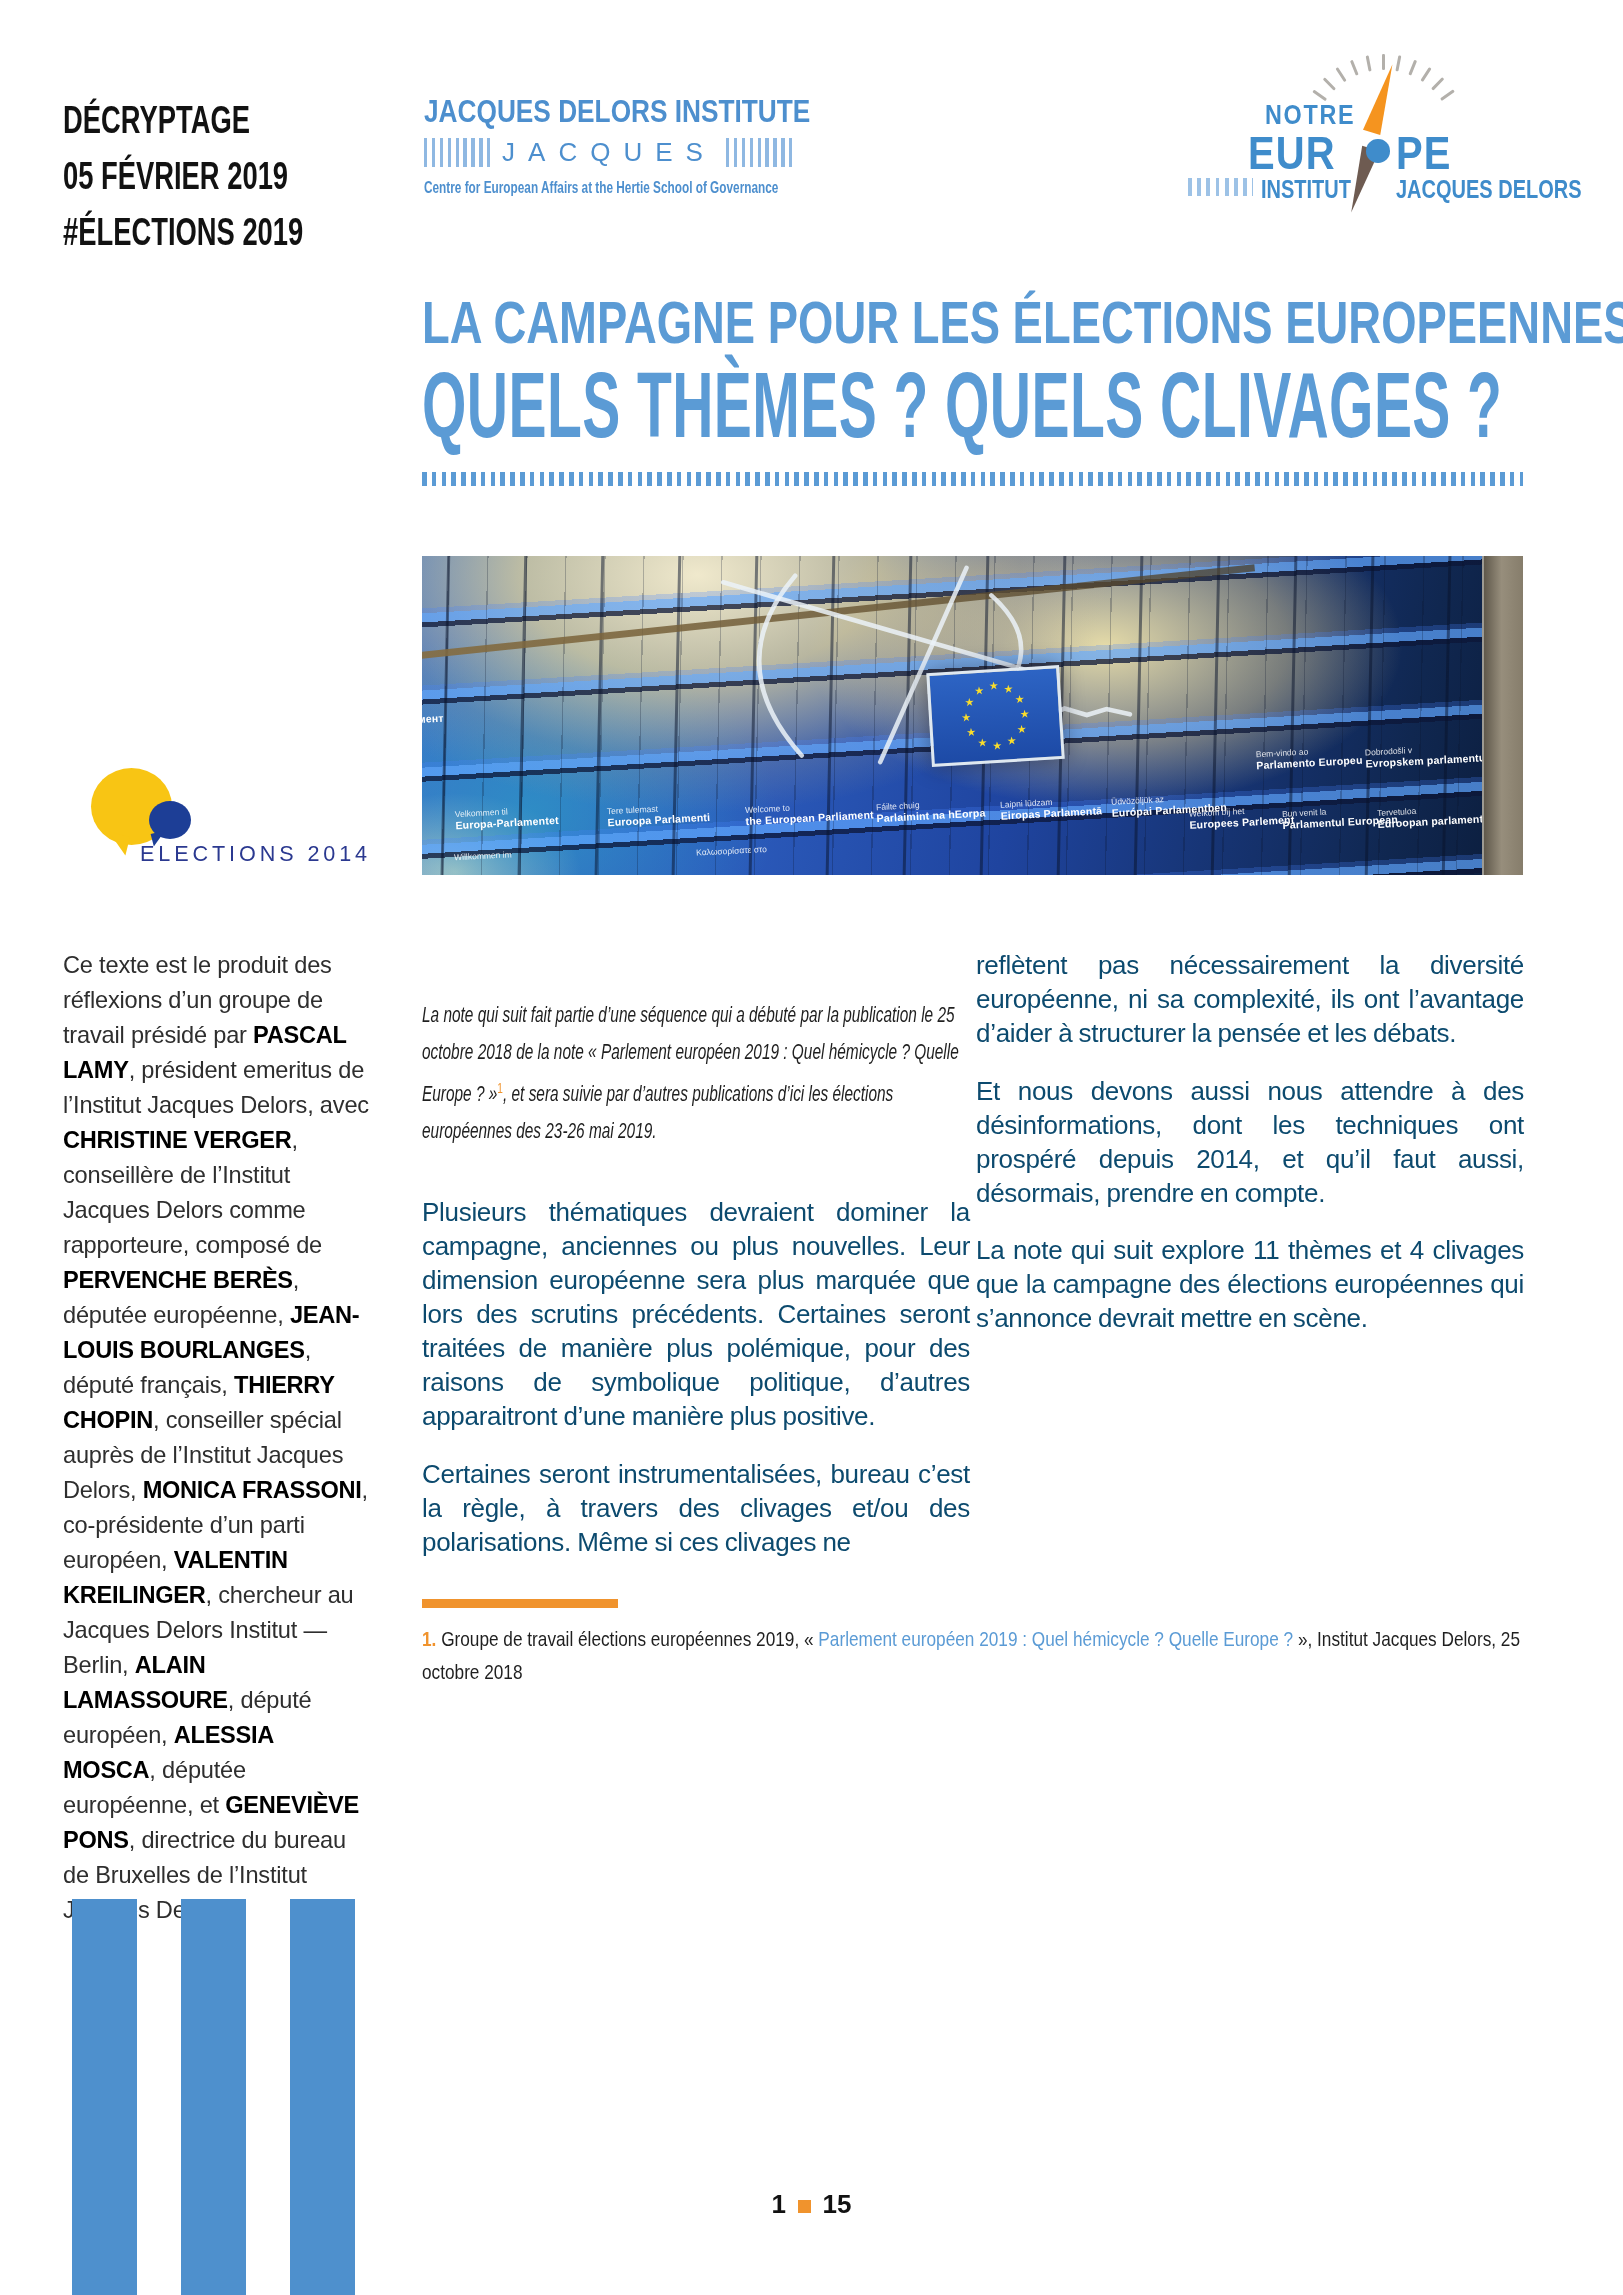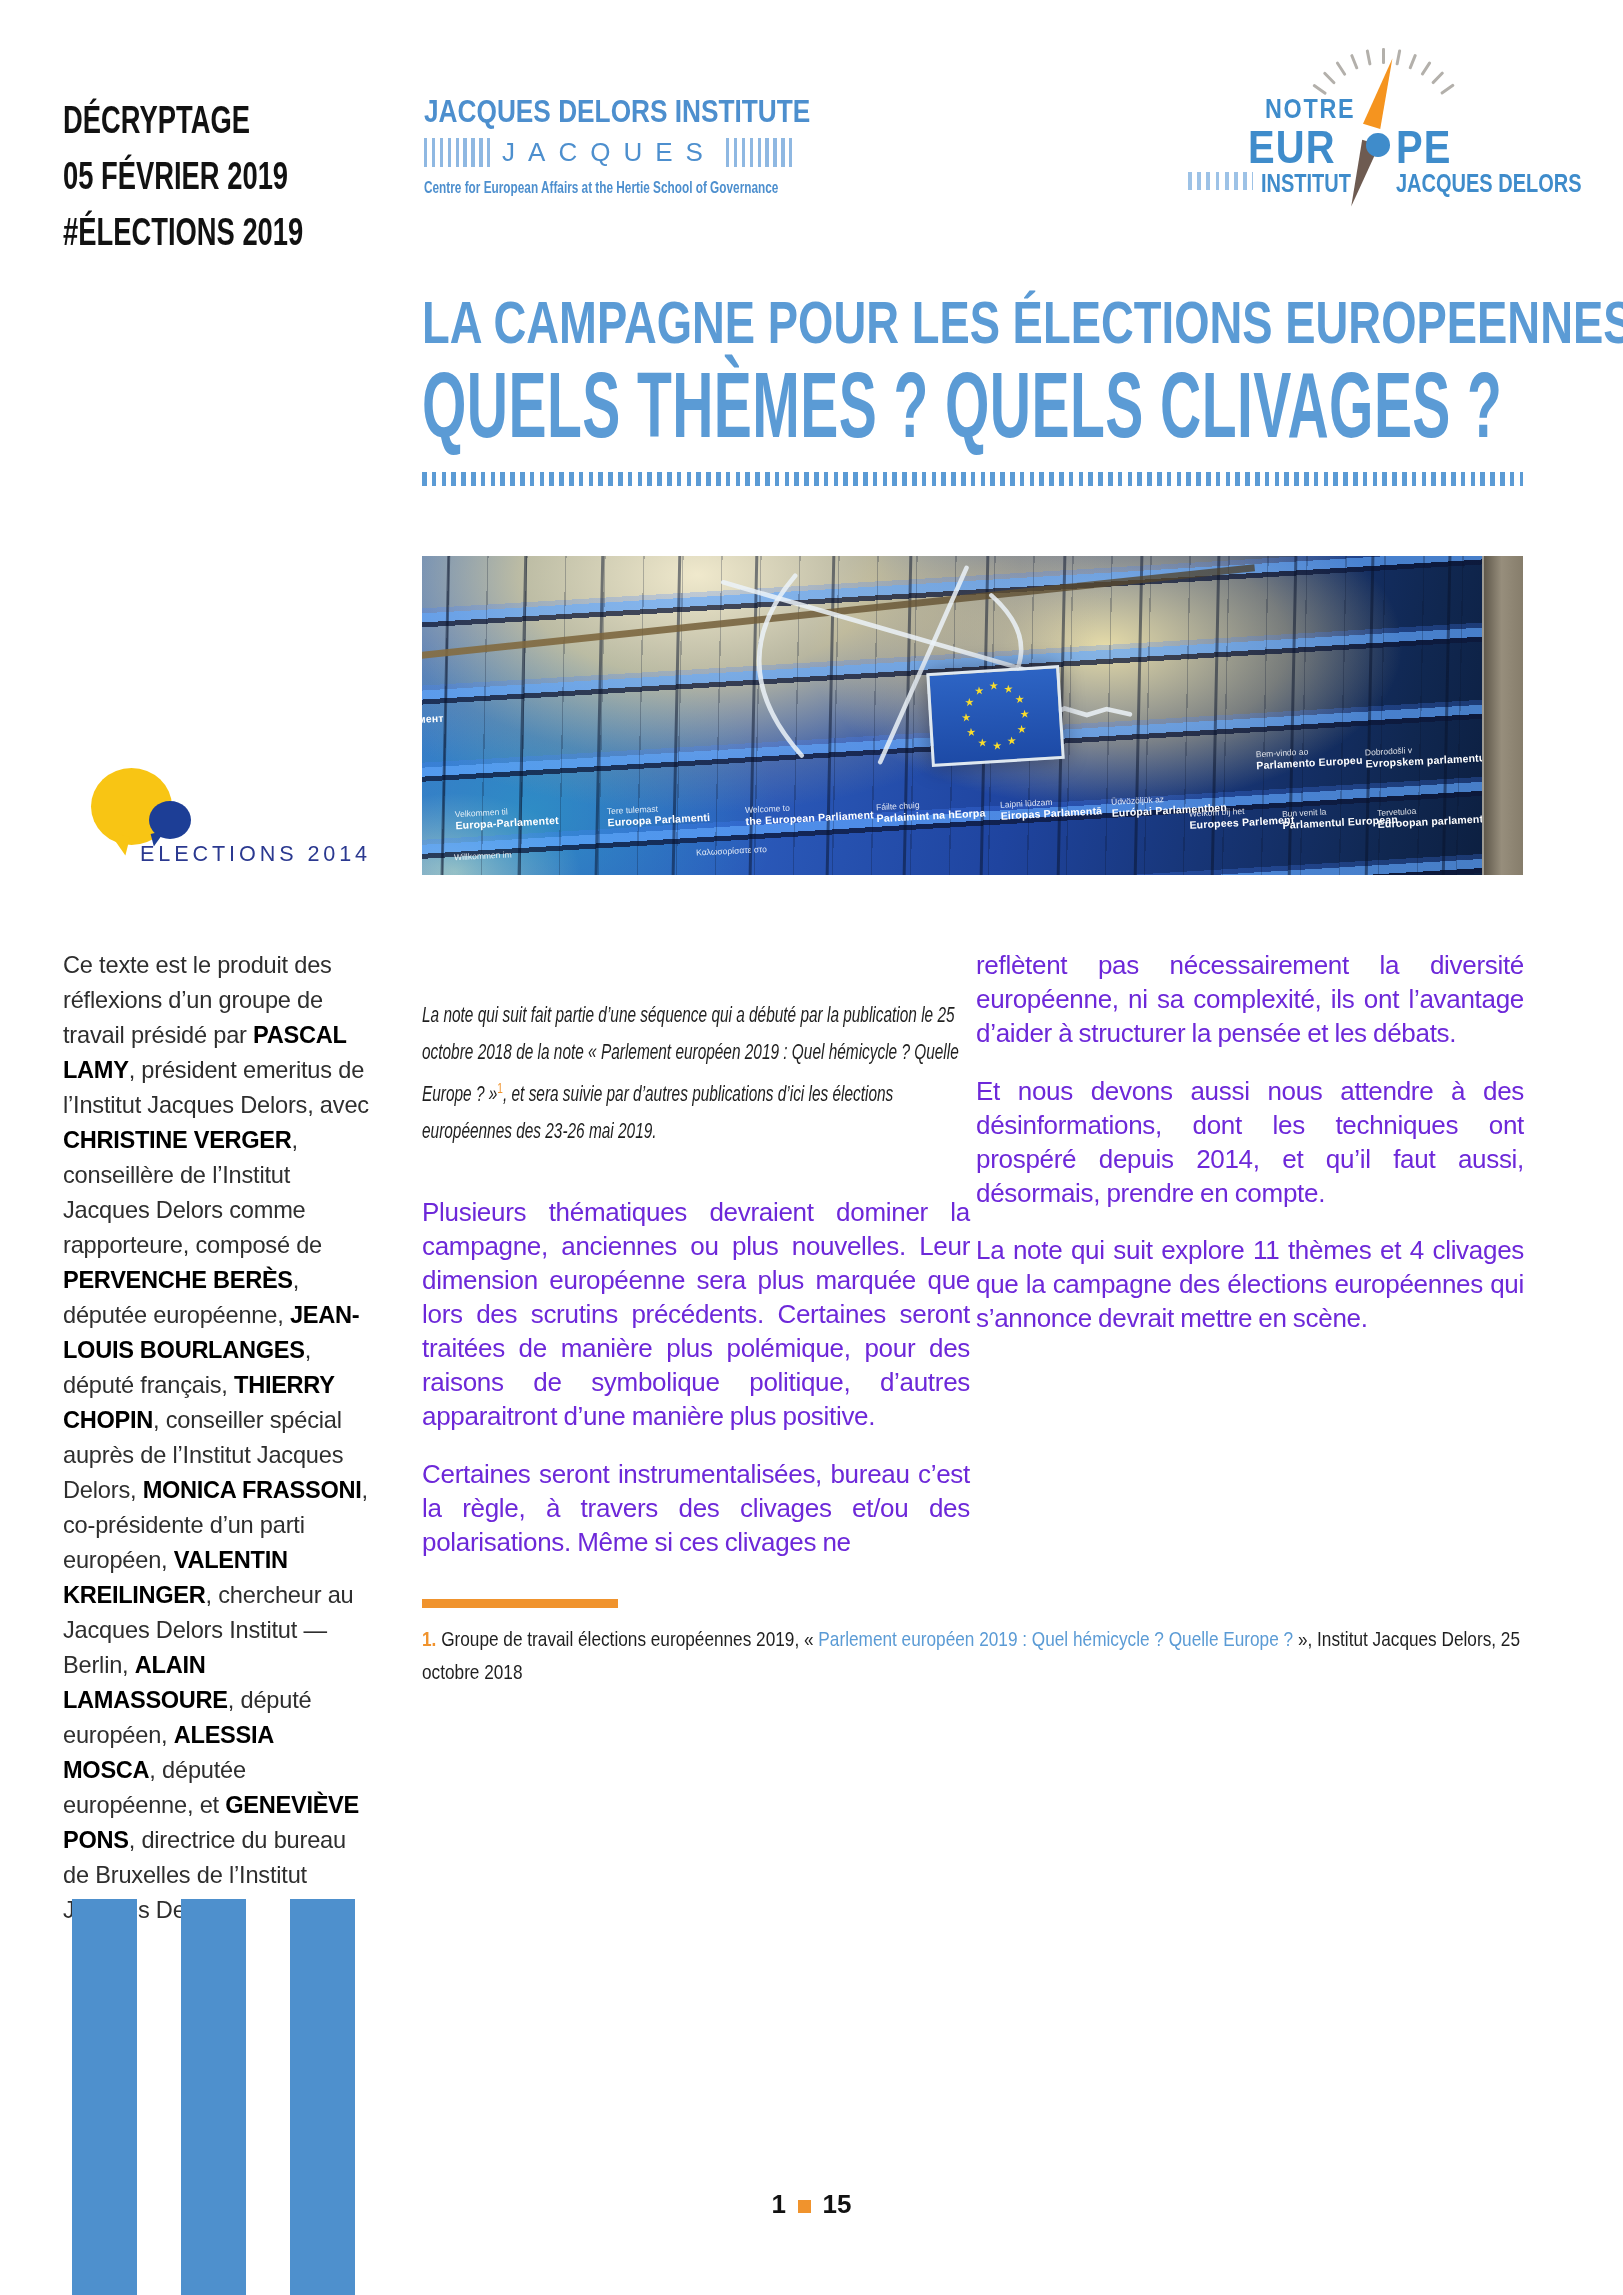--- a/index.html
+++ b/index.html
@@ -15,21 +15,21 @@
   .jdi { position:absolute; left:424px; top:93px; width:393px; }
   .jdi-title { font-size:32px; font-weight:bold; color:#4d8fce;
     transform:scaleX(.82); transform-origin:0 0; white-space:nowrap; }
   .jdi-berlin-row { display:flex; align-items:center; gap:10.5px; margin-top:7.9px; width:370px; height:30px; }
   .hstripes { flex:1; height:29px;
     background:repeating-linear-gradient(90deg,#8fb8e2 0 3.3px, transparent 3.3px 7.9px); }
   .jdi-city { font-size:26px; color:#4d8fce; letter-spacing:13px; white-space:nowrap; }
   .jdi-sub { margin-top:10.5px; font-size:16.4px; font-weight:bold; color:#4d8fce;
     transform:scaleX(.72); transform-origin:0 0; white-space:nowrap; }
   
-  .ne { position:absolute; left:1188px; top:56px; width:353px; height:144px; }
+  .ne { position:absolute; left:1188px; top:62px; width:353px; height:144px; }
   .ne * { position:absolute; }
   .ne-tick { width:3.3px; height:15.7px; background:#b3b0ab; left:194px; top:-7.9px;
     transform-origin:50% 86px; border-radius:1.3px; }
   .ne-notre { left:77px; top:37px; font-size:27.5px; font-weight:bold; color:#3f8ccb;
     transform:scaleX(.85); transform-origin:0 0; letter-spacing:2px; white-space:nowrap;}
   .ne-eur { left:60px; top:63px; font-size:47px; font-weight:bold; color:#3f8ccb;
     transform:scaleX(.85); transform-origin:0 0; letter-spacing:1.3px; white-space:nowrap;}
   .ne-pe { left:208px; top:63px; font-size:47px; font-weight:bold; color:#3f8ccb;
     transform:scaleX(.85); transform-origin:0 0; letter-spacing:1.3px; white-space:nowrap;}
   .ne-dot { left:178px; top:77px; width:23.6px; height:23.6px; border-radius:50%; background:#3f8ccb; }
@@ -100,21 +100,21 @@
     letter-spacing:3.9px; white-space:nowrap; }
   
   .col-left { position:absolute; left:63px; top:948px; width:308px;
     font-size:23.6px; line-height:35px; color:#2e2e2e; letter-spacing:-0.2px; }
   .col-left b { color:#000; letter-spacing:-0.3px; }
   .col-mid { position:absolute; left:422px; top:996px; width:548px; }
   .intro { width:783px; font-style:italic; font-size:22px; line-height:37px; color:#1f1f1f;
     transform:scaleX(.7); transform-origin:0 0; margin:0 0 46px 0; }
   .intro sup { color:#f0932d; font-style:normal; font-size:14.4px; }
   p.body { font-size:26px; line-height:34px; text-align:justify; margin:0 0 23.6px 0;
-    color:#6d28d9; letter-spacing:-0.3px; word-spacing:-0.7px; }
+    color:#0c4a6e; letter-spacing:-0.3px; word-spacing:-0.7px; }
   .col-right { position:absolute; left:976px; top:948px; width:548px; }
   .note-rule { position:absolute; left:422px; top:1599px; width:196px; height:9.2px; background:#f0932d; }
   .footnote { position:absolute; left:422px; top:1622px; width:1341px;
     font-size:21px; line-height:33px; color:#1f1f1f;
     transform:scaleX(.82); transform-origin:0 0; }
   .fn-num { color:#f0932d; font-weight:bold; }
   .fn-link { color:#5b9bd5; text-decoration:none; cursor:pointer; }
   
   .pageno { position:absolute; left:0; top:2189px; width:1623px; text-align:center;
     font-size:26px; font-weight:bold; color:#111; }

